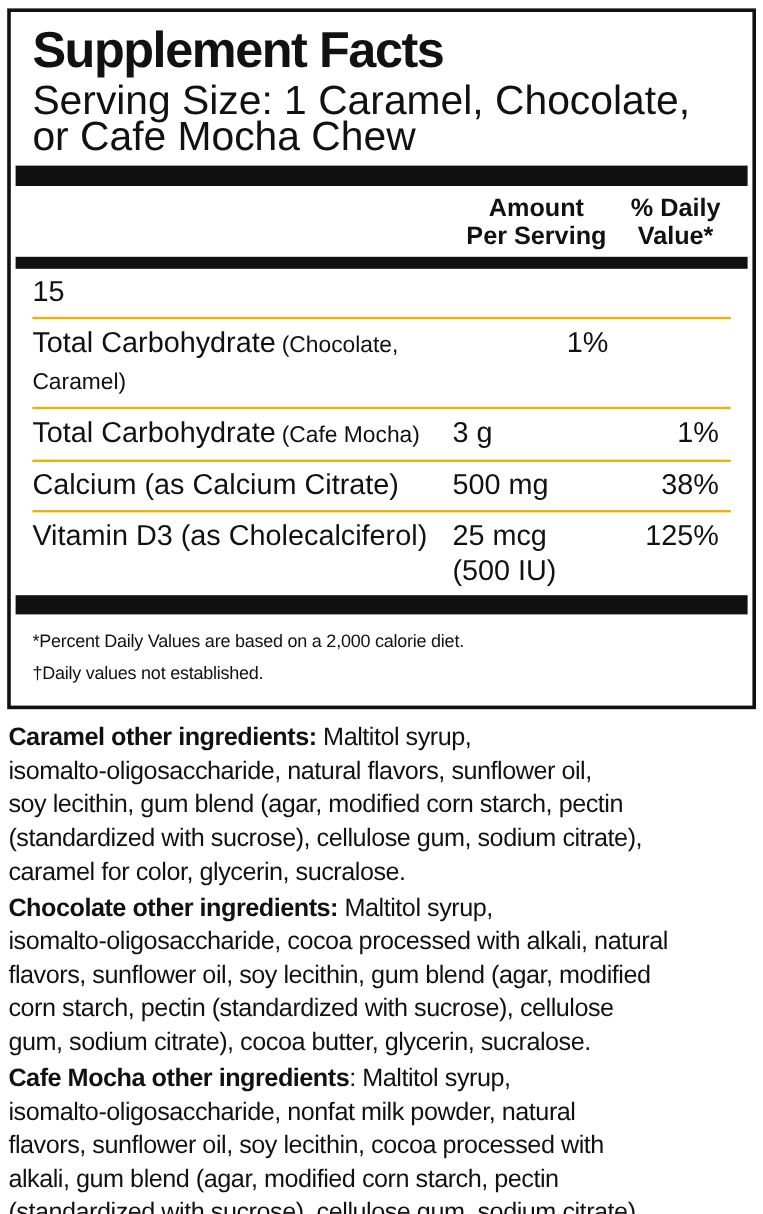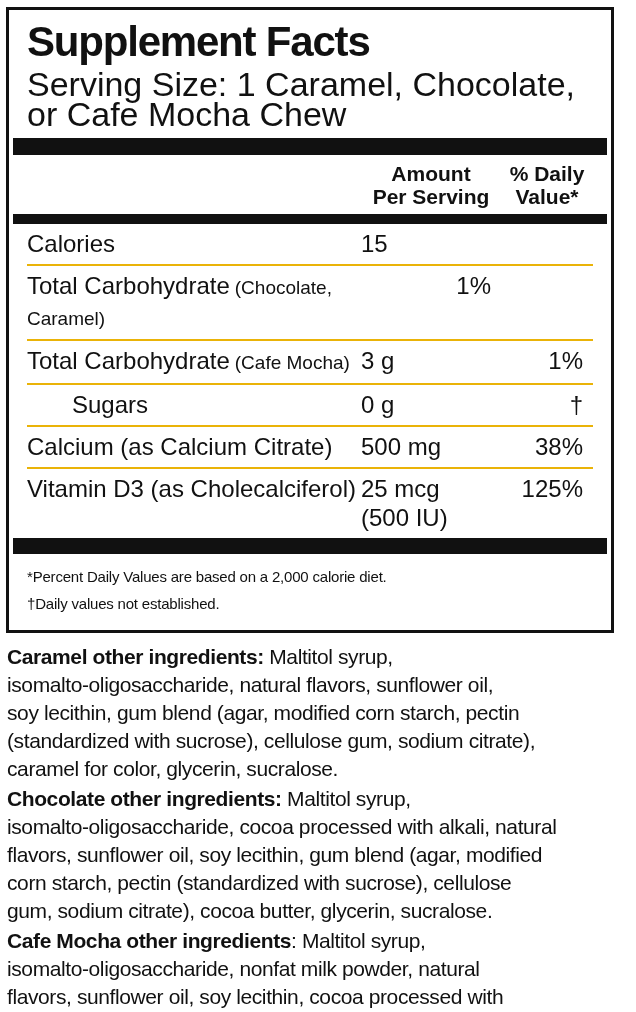--- a/index.html
+++ b/index.html
@@ -5,21 +5,21 @@
   html, body { margin: 0; padding: 0; }
   body {
     width: 636px;
     height: 1012px;
     background: #ffffff;
     color: #111111;
     font-family: "Liberation Sans", sans-serif;
     overflow: hidden;
   }
   .facts-box {
-    margin: 7px 22px 0 6px;
+    margin: 7px 6px 0 6px;
     border: 3px solid #111111;
     padding: 8px 18px 6px 18px;
     background: #ffffff;
   }
   .title {
     font-size: 42px;
     font-weight: 700;
     letter-spacing: -1.2px;
     line-height: 1.05;
     padding-top: 2px;
@@ -105,41 +105,35 @@
 Per Serving</div>
       <div class="hdr">% Daily
 Value*</div>
     </div>
 
     <div class="bar bar-mid"></div>
 
     <div class="rows">
 
       <div class="grid row">
-        <div class="cell-label"><span class="nm">Calories</span></div>
         <div class="cell-amount">15</div>
         <div class="cell-dv"></div>
       </div>
 
       <div class="grid row">
         <div class="cell-label"><span class="nm">Total Carbohydrate</span><span class="nm-sm">(Chocolate, Caramel)</span></div>
         <div class="cell-dv">1%</div>
       </div>
 
       <div class="grid row">
         <div class="cell-label"><span class="nm">Total Carbohydrate</span><span class="nm-sm">(Cafe Mocha)</span></div>
         <div class="cell-amount">3 g</div>
         <div class="cell-dv">1%</div>
       </div>
 
-      <div class="grid row indent">
-        <div class="cell-label"><span class="nm">Sugars</span></div>
-        <div class="cell-amount">0 g</div>
-        <div class="cell-dv">†</div>
-      </div>
 
       <div class="grid row">
         <div class="cell-label"><span class="nm">Calcium (as Calcium Citrate)</span></div>
         <div class="cell-amount">500 mg</div>
         <div class="cell-dv">38%</div>
       </div>
 
       <div class="grid row">
         <div class="cell-label"><span class="nm">Vitamin D3 (as Cholecalciferol)</span></div>
         <div class="cell-amount">25 mcg

